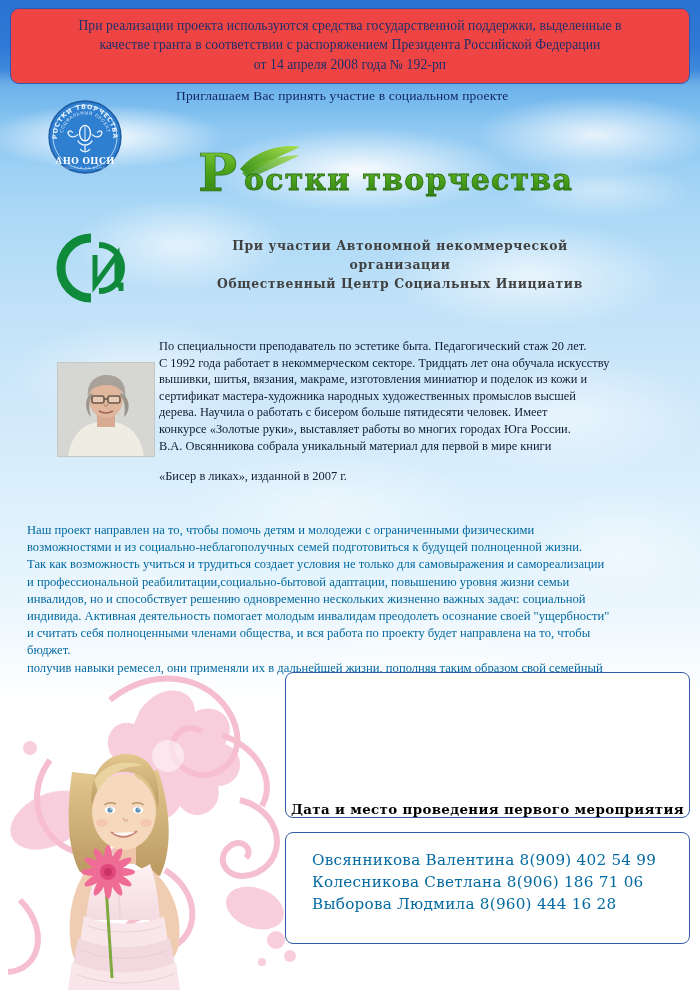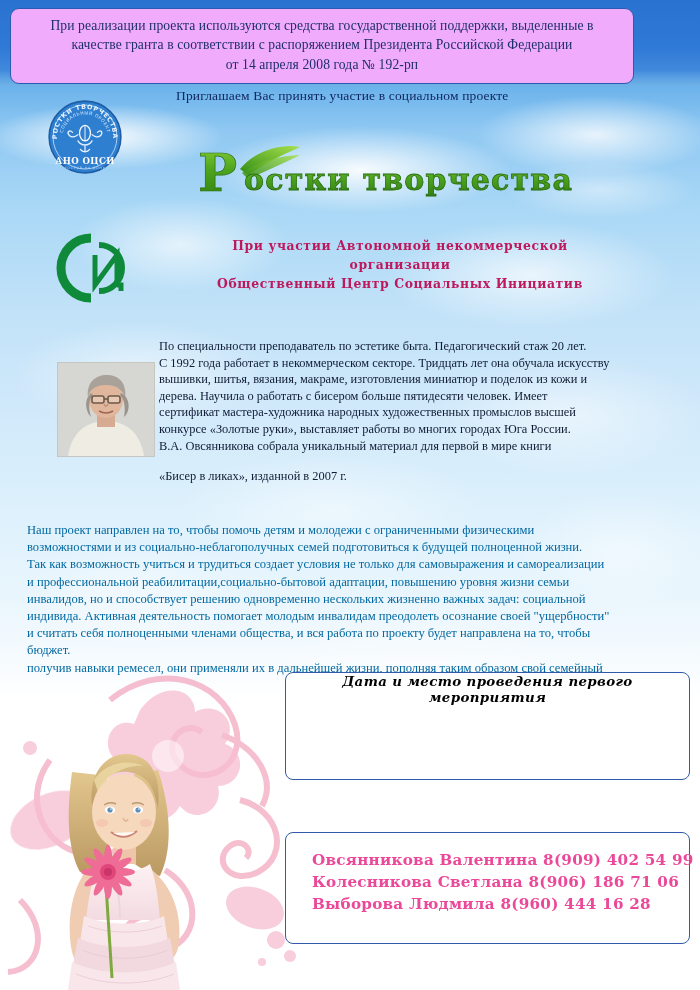--- a/index.html
+++ b/index.html
@@ -78,24 +78,24 @@
     position: absolute;
     left: -10px; top: 640px;
     width: 330px; height: 350px;
     pointer-events: none;
   }
 
   
   .grant-box {
     position: absolute;
     left: 10px; top: 8px;
-    width: 624px;
+    width: 680px;
     box-sizing: border-box;
     padding: 7px 12px 9px 12px;
-    background: #f0abfc;
+    background: #ef4444;
     border: 1px solid #2a5bb0;
     border-radius: 9px;
     text-align: center;
     color: #1d2f6b;
     font-size: 13.6px;
     line-height: 1.42;
     letter-spacing: .1px;
   }
   .grant-box .gl { display: block; white-space: nowrap; }
 
@@ -127,21 +127,21 @@
   .ocsi-logo {
     position: absolute;
     left: 55px; top: 233px;
     width: 84px; height: 70px;
   }
   .partner {
     position: absolute;
     left: 190px; top: 236px;
     width: 420px;
     text-align: center;
-    color: #be185d;
+    color: #404040;
     font-weight: bold;
     font-size: 12.4px;
     line-height: 1.55;
     letter-spacing: .6px;
     font-family: "DejaVu Serif", "Liberation Serif", serif;
   }
   .partner .pl { display: block; }
 
   
   .leader-photo {
@@ -179,44 +179,44 @@
   
   .panel {
     position: absolute;
     background: #ffffff;
     border: 1px solid #2f5ba8;
     border-radius: 8px;
     box-sizing: border-box;
   }
   .panel-date {
     left: 285px; top: 672px;
-    width: 405px; height: 108px;
-    display: flex; align-items: flex-start; justify-content: center; font-style: italic;
+    width: 405px; height: 146px;
+    display: flex; align-items: flex-end; justify-content: center;
   }
   .panel-date .date-text {
     font-family: "DejaVu Serif", "Liberation Serif", serif;
     font-weight: bold;
     font-size: 13.4px;
     letter-spacing: .35px;
     color: #000000;
     text-align: center;
   }
   .panel-contacts {
     left: 285px; top: 832px;
     width: 405px; height: 112px;
     padding: 16px 0 0 26px;
   }
   .panel-contacts .contact-line {
     display: block;
     font-family: "DejaVu Serif", "Liberation Serif", serif;
-    font-weight: bold;
+    font-weight: normal;
     font-size: 15.2px;
     line-height: 22px;
     letter-spacing: .25px;
-    color: #ec4899;
+    color: #0369a1;
     white-space: nowrap;
   }
 
   
   .girl {
     position: absolute;
     left: 10px; top: 720px;
     width: 250px; height: 270px;
   }
 </style>
@@ -360,22 +360,22 @@
       <path d="M41 48 q7 4 14 0" stroke="#9e6352" stroke-width="1.6" fill="none"></path>
 
       <rect width="96" height="93" fill="url(#noGrain)" opacity="0"></rect>
     </svg>
   </div>
 
   <div class="bio">
     <span class="bl">По специальности преподаватель по эстетике быта. Педагогический стаж   20 лет.</span>
     <span class="bl">С 1992 года работает в некоммерческом секторе. Тридцать лет она обучала искусству</span>
     <span class="bl">вышивки, шитья, вязания, макраме, изготовления миниатюр и поделок из кожи и</span>
+    <span class="bl">сертификат мастера-художника народных художественных промыслов высшей</span>
     <span class="bl">дерева.  Научила о работать с бисером больше пятидесяти человек. Имеет</span>
-    <span class="bl">сертификат мастера-художника народных художественных промыслов высшей</span>
     <span class="bl">конкурсе «Золотые руки»,  выставляет работы во многих городах Юга России.</span>
     <span class="bl">В.А. Овсянникова собрала уникальный материал для первой в мире книги</span>
     <span class="bl gap">«Бисер в ликах», изданной в 2007 г.</span>
   </div>
 
   <div class="mission">
     <span class="ml">Наш проект направлен на то, чтобы помочь детям и молодежи с ограниченными физическими</span>
     <span class="ml">возможностями и из социально-неблагополучных семей подготовиться к будущей полноценной жизни.</span>
     <span class="ml">Так как возможность учиться и трудиться создает условия не только для самовыражения и самореализации</span>
     <span class="ml">и профессиональной реабилитации,социально-бытовой адаптации, повышению уровня жизни семьи</span>

